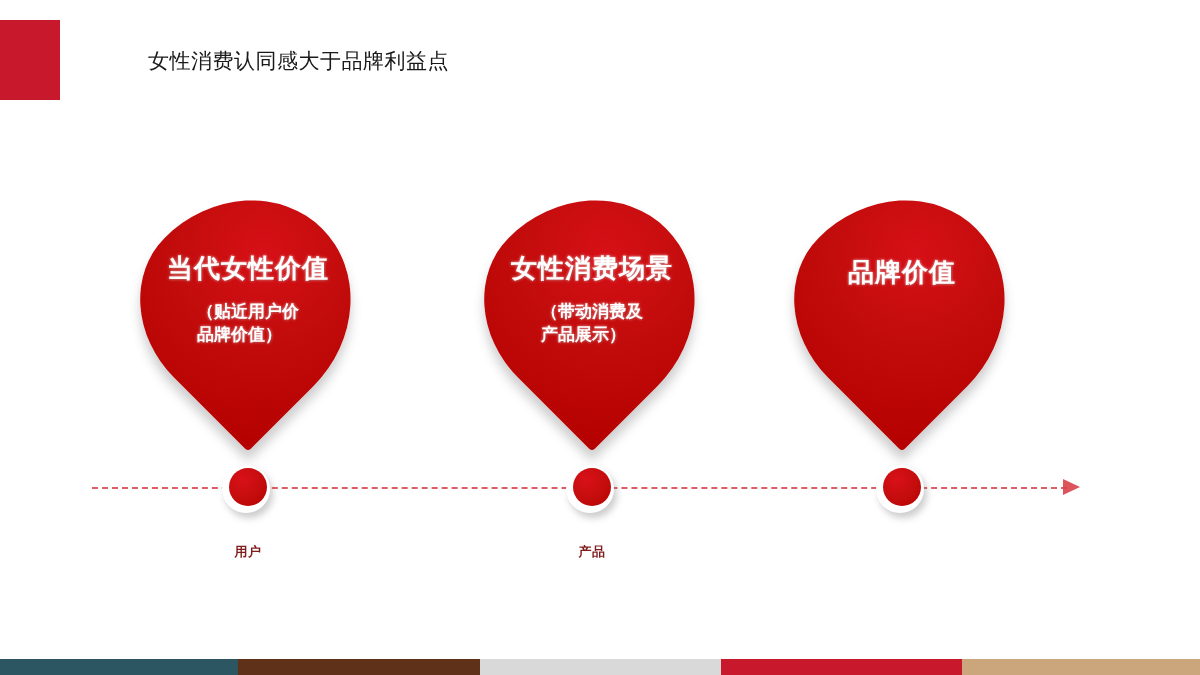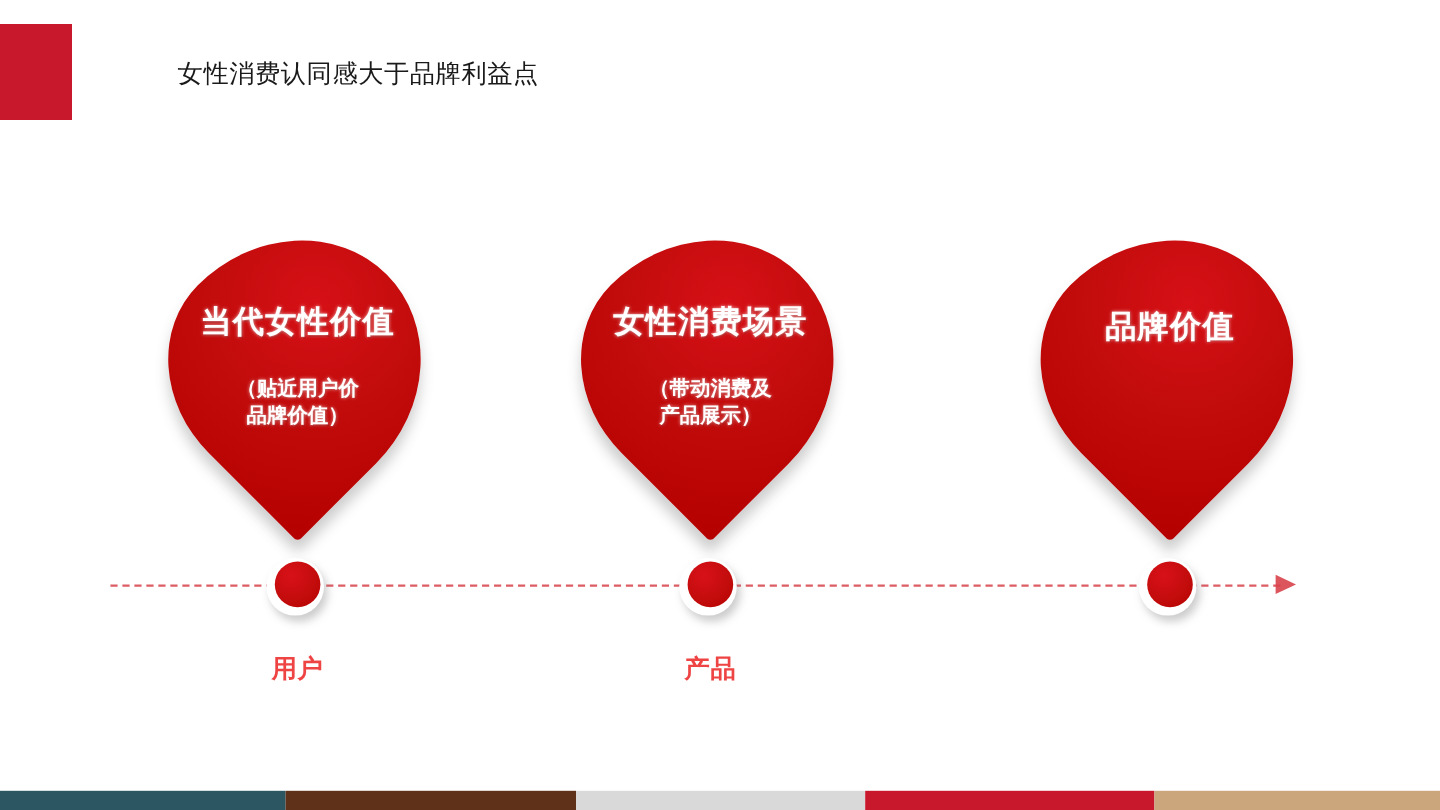--- a/index.html
+++ b/index.html
@@ -65,21 +65,21 @@
 
   
   .pin-group {
     position: absolute;
     top: 0;
     width: 210px;
     height: 675px;
   }
   .pin-group.g1 { left: 143px; }
   .pin-group.g2 { left: 487px; }
-  .pin-group.g3 { left: 870px; }
+  .pin-group.g3 { left: 797px; }
 
   
   .pin {
     position: absolute;
     left: 0;
     top: 198px;
     width: 210px;
     height: 210px;
     background: radial-gradient(circle at 38% 28%, #d61016 0%, #c20c0c 45%, #b50000 100%);
     border-radius: 50% 50% 50% 50% / 56% 56% 44% 44%;
@@ -105,25 +105,24 @@
     font-size: 26px;
     font-weight: bold;
     color: #ffffff;
     letter-spacing: 1px;
     text-align: center;
     line-height: 1.1;
     text-shadow: 0 0 3px rgba(255,255,255,0.75), 1px 1px 0 rgba(140,0,0,0.45);
     white-space: nowrap;
   }
   .pin-sub {
-    margin-top: 30px;
+    margin-top: 18px;
     font-size: 17px;
     font-weight: bold;
     color: #ffffff;
-    text-align: center;
     line-height: 1.35;
     text-shadow: 0 0 3px rgba(255,255,255,0.7), 1px 1px 0 rgba(140,0,0,0.4);
   }
 
   
   .node {
     position: absolute;
     left: 83px;
     top: 466px;
     width: 44px;
@@ -149,23 +148,23 @@
     background: radial-gradient(circle at 36% 30%, #d81118 0%, #c20c0c 60%, #b60000 100%);
   }
 
   
   .pin-caption {
     position: absolute;
     left: 0;
     top: 543px;
     width: 210px;
     text-align: center;
-    font-size: 21px;
+    font-size: 13px;
     font-weight: bold;
-    color: #ef4444;
+    color: #7f1d1d;
     letter-spacing: 0.5px;
   }
 
   
   .bottom-strip {
     position: absolute;
     left: 0;
     bottom: 0;
     width: 1200px;
     height: 16px;

